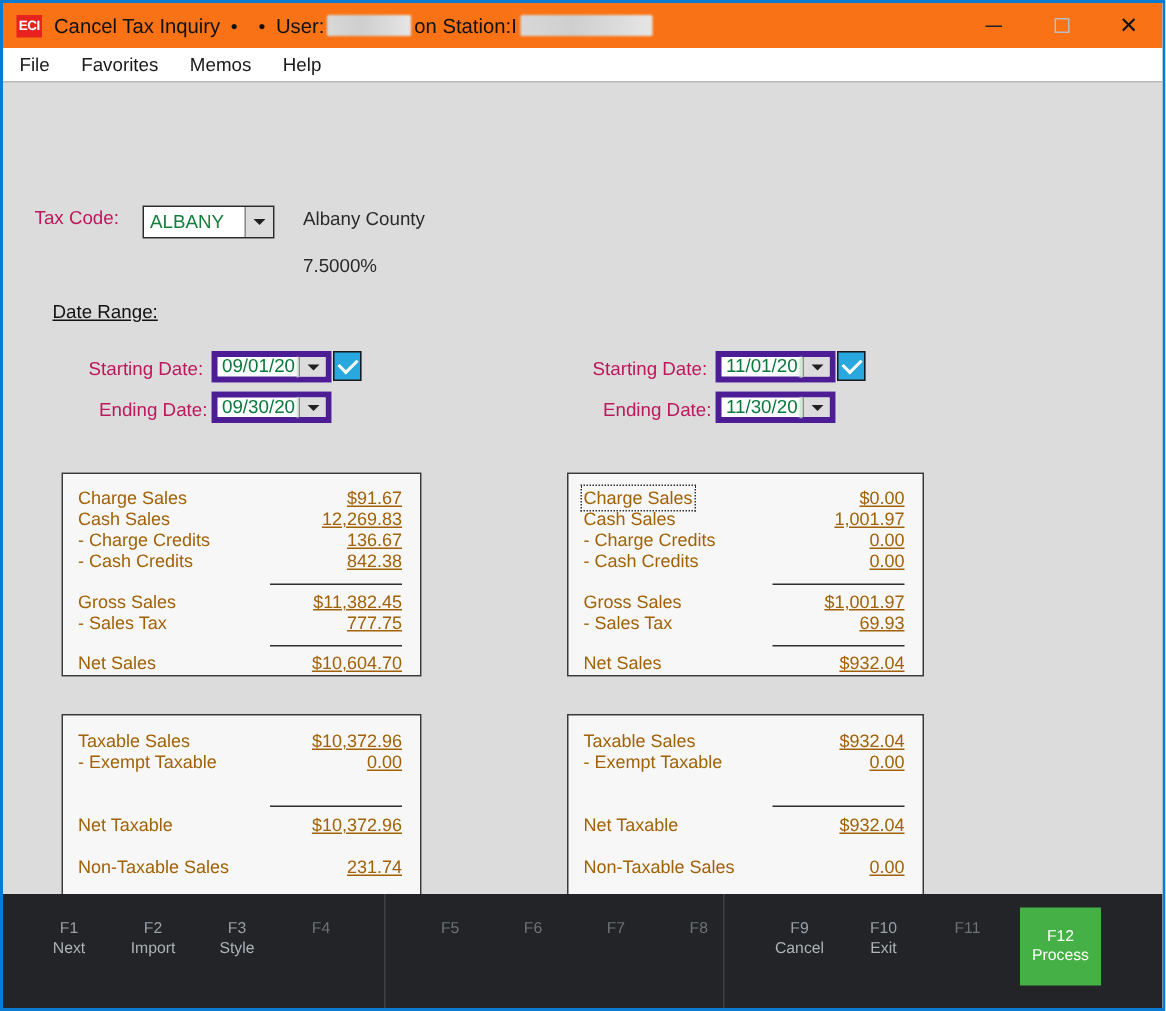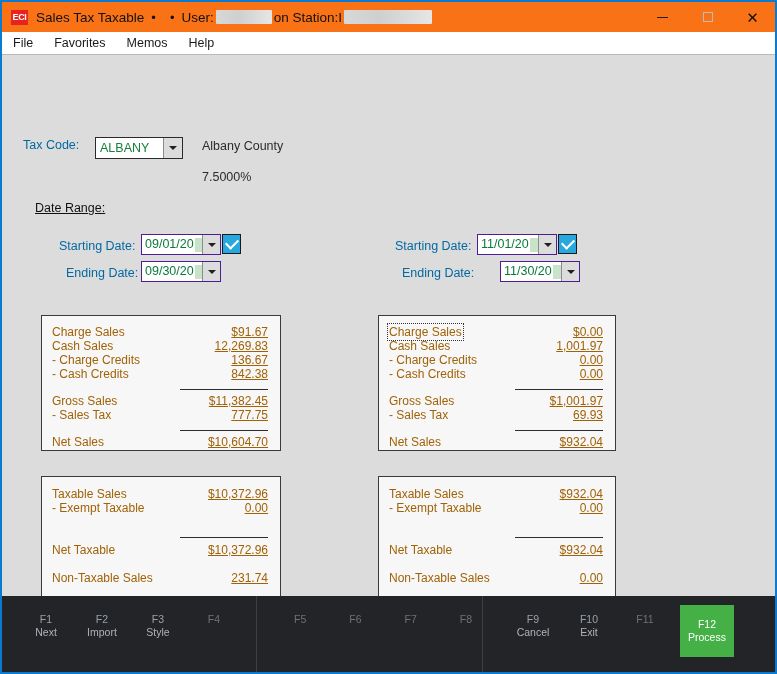--- a/index.html
+++ b/index.html
@@ -130,21 +130,21 @@
     position: relative;
     height: 542px;
     background: #dcdcdc;
     border-top: 1px solid #b9b9b9;
     box-sizing: border-box;
   }
 
   .lbl {
     position: absolute;
     font-size: 12.5px;
-    color: #0369a1;
+    color: #be185d;
     white-space: nowrap;
   }
 
   
   .taxcode-label { left: 21px; top: 83px; }
   .combo {
     position: absolute;
     left: 93px;
     top: 82px;
     width: 88px;
@@ -192,21 +192,21 @@
     color: #111111;
     text-decoration: underline;
   }
 
   
   .datefield {
     position: absolute;
     width: 80px;
     height: 21px;
     background: #ffffff;
-    border: 1px solid #4c1d95;
+    border: 4px solid #4c1d95;
     box-sizing: border-box;
     display: flex;
     align-items: center;
   }
   .datefield .dv {
     flex: 1;
     font-size: 12.5px;
     color: #0a7a3c;
     padding-left: 3px;
     white-space: nowrap;
@@ -322,21 +322,21 @@
   .fnkey.primary .fn { color: #ffffff; }
 </style>
 </head>
 <body>
 
 <div id="app">
 
   <div class="titlebar">
     <div class="app-icon">ECI</div>
     <div class="title-text">
-      <span>Sales Tax Taxable</span>
+      <span>Cancel Tax Inquiry</span>
       <span class="title-sep">•</span>
       <span class="title-sep">•</span>
       <span>User:</span>
       <span class="redact redact-user"></span>
       <span>on Station:</span>
       <span>I</span>
       <span class="redact redact-station"></span>
     </div>
 
     <div class="win-controls">
@@ -397,21 +397,21 @@
       <div class="dv"><span>11/01/20</span><span class="date-redact"></span></div>
       <div class="combo-arrow">
           <span class="arrow-down"></span>
         </div>
     </div>
     <div class="check-btn" style="left:556px; top:179px;">
       <span class="check-glyph"></span>
     </div>
 
     <div class="lbl" style="left:400px; top:211px;">Ending Date:</div>
-    <div class="datefield" style="left:498px; top:206px;">
+    <div class="datefield" style="left:475px; top:206px;">
       <div class="dv"><span>11/30/20</span><span class="date-redact"></span></div>
       <div class="combo-arrow">
           <span class="arrow-down"></span>
         </div>
     </div>
 
     <div class="panel" style="left:39px; top:260px; width:240px; height:136px;">
       <div class="panel-inner">
         <div class="row" style="top:9px;">
           <span class="rlabel">Charge Sales</span>

